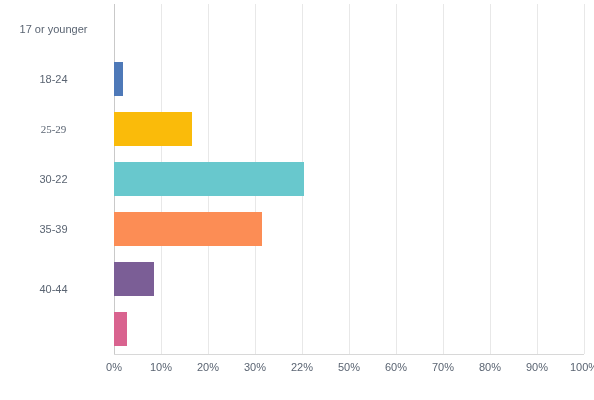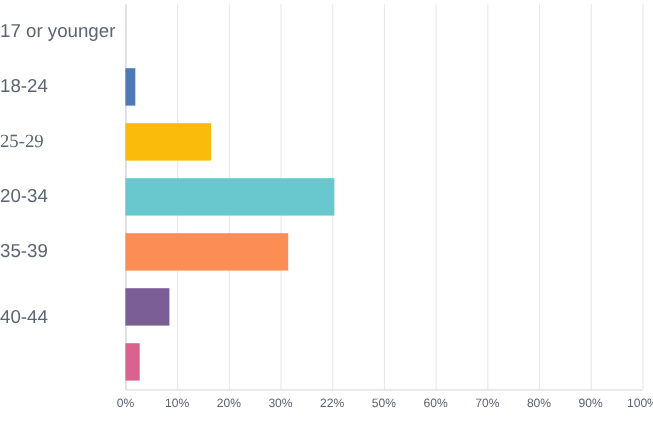--- a/index.html
+++ b/index.html
@@ -79,22 +79,22 @@
     top: 4px;
     width: 107px;
     height: 350px;
   }
   .cat-label {
     position: absolute;
     right: 0;
     width: 107px;
     height: 50px;
     line-height: 50px;
-    text-align: left;
-    font-size: 17px;
+    text-align: center;
+    font-size: 11px;
     color: #5a6472;
     white-space: nowrap;
   }
 
   .x-labels {
     position: absolute;
     left: 0;
     top: 361px;
     width: 594px;
     height: 16px;
@@ -111,21 +111,21 @@
 </style>
 </head>
 <body>
 
 <div id="chart-root">
 
   <div class="cat-labels">
       <div class="cat-label" style="top: 0px;">17 or younger</div>
       <div class="cat-label" style="top: 50px;">18-24</div>
       <div class="cat-label" style="top: 100px; font-family: Liberation Serif, serif;">25-29</div>
-      <div class="cat-label" style="top: 150px;">20-34</div>
+      <div class="cat-label" style="top: 150px;">30-22</div>
       <div class="cat-label" style="top: 200px;">35-39</div>
       <div class="cat-label" style="top: 260px; padding-left: 47px;">40-44</div>
     </div>
 
   <div class="plot-area">
     <div class="gridlines">
         <div class="gridline axis-zero" style="left: 0px;"></div>
         <div class="gridline" style="left: 47px;"></div>
         <div class="gridline" style="left: 94px;"></div>
         <div class="gridline" style="left: 141px;"></div>

